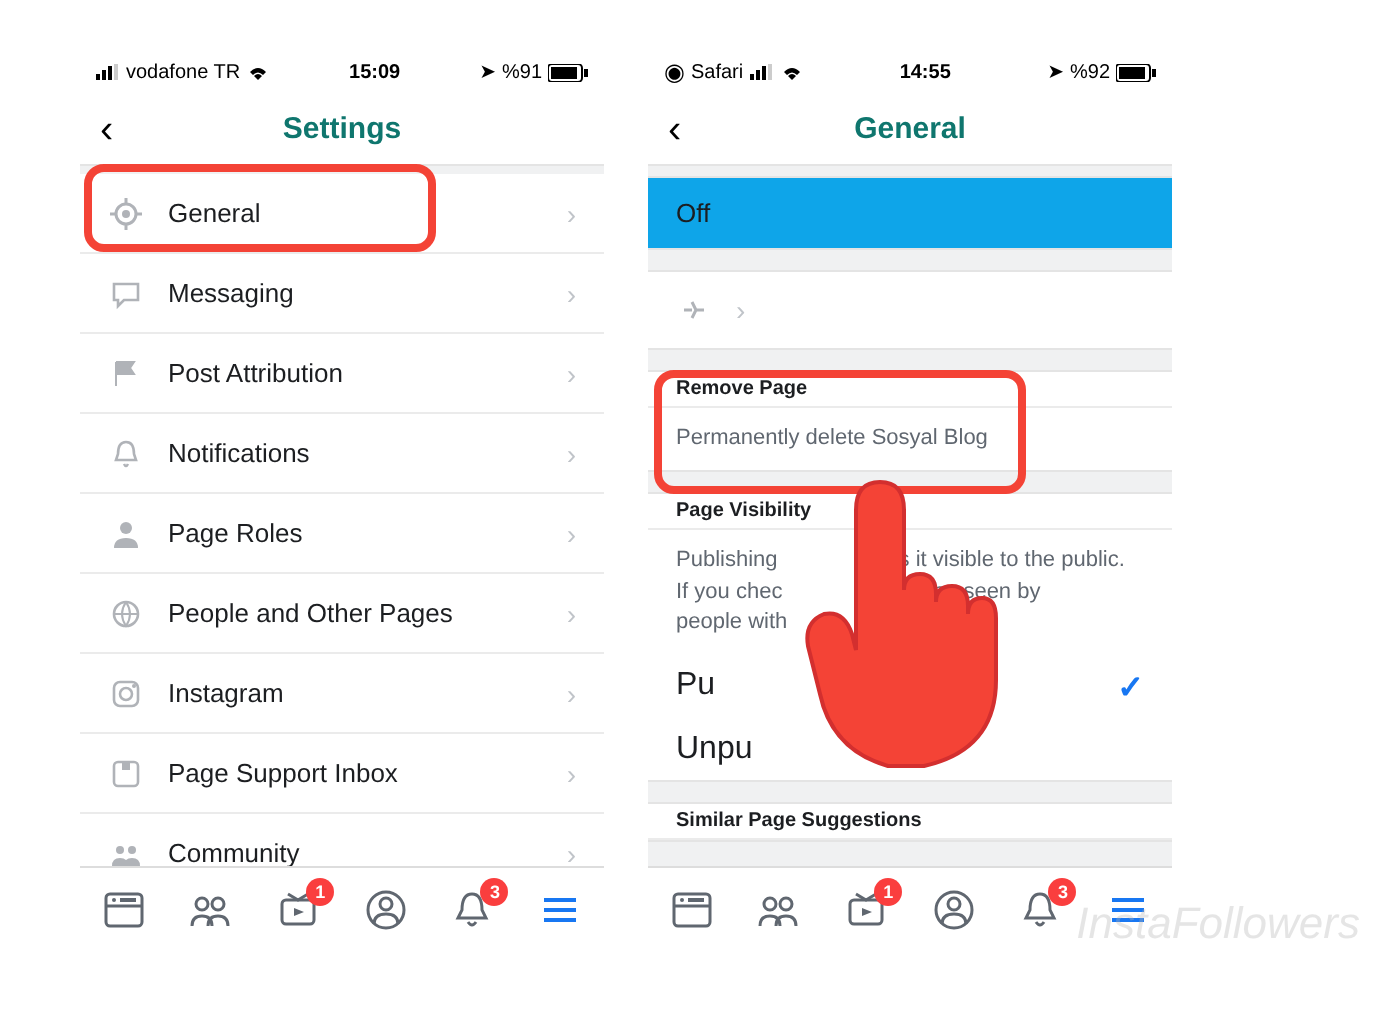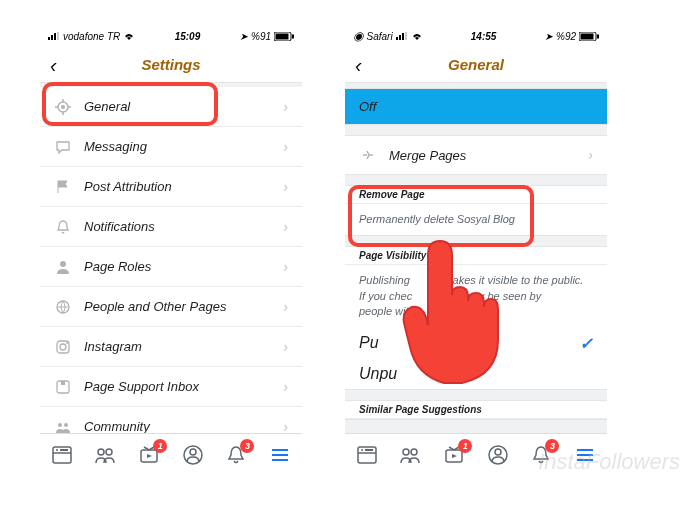--- a/index.html
+++ b/index.html
@@ -6,23 +6,22 @@
   body {
     width: 700px;
     height: 505px;
     background: #fff;
     font-family: -apple-system, 'Helvetica Neue', Arial, sans-serif;
     position: relative;
     overflow: hidden;
   }
   .phones {
     display: flex;
-    gap: 43px;
+    gap: 22px;
     padding: 25px 40px 0 40px;
-    font-style: italic;
   }
   .phone {
     width: 262px;
     background: #f0f1f2;
     position: relative;
     border-radius: 2px;
   }
   .statusbar {
     height: 22px;
     display: flex;
@@ -37,21 +36,21 @@
   .sb-icon { display: inline-flex; }
   .navbar {
     height: 36px;
     background: #fff;
     display: flex;
     align-items: center;
     justify-content: center;
     position: relative;
     border-bottom: 1px solid #e4e4e4;
   }
-  .nav-title { font-size: 15px; font-weight: 600; color: #a16207; }
+  .nav-title { font-size: 15px; font-weight: 600; color: #0f766e; }
   .nav-back {
     position: absolute;
     left: 10px;
     font-size: 20px;
     color: #000;
     line-height: 1;
   }
   .content {
     padding: 0;
     background: #f0f1f2;
@@ -404,21 +403,20 @@
 
     <div class="content">
       <div class="section-single">Off</div>
 
       <div class="row" style="border:1px solid #e4e4e4;border-left:0;border-right:0;margin-bottom:10px">
         <span class="row-icon">
           <svg width="16" height="16" viewBox="0 0 16 16">
               <path d="M3 8 h4 M9 8 h4 M7 4 l2 4 l-2 4" fill="none" stroke="#b0b3b8" stroke-width="1.5"></path>
             </svg>
         </span>
-        <span class="row-label">Merge Pages</span>
         <span class="row-chevron">›</span>
       </div>
 
       <div class="redbox-abs" style="top:160px;left:3px;width:186px;height:62px;"></div>
       <div class="section-group">
         <div class="sec-head">Remove Page</div>
         <div class="sec-body">Permanently delete Sosyal Blog</div>
       </div>
 
       <div class="section-group">

